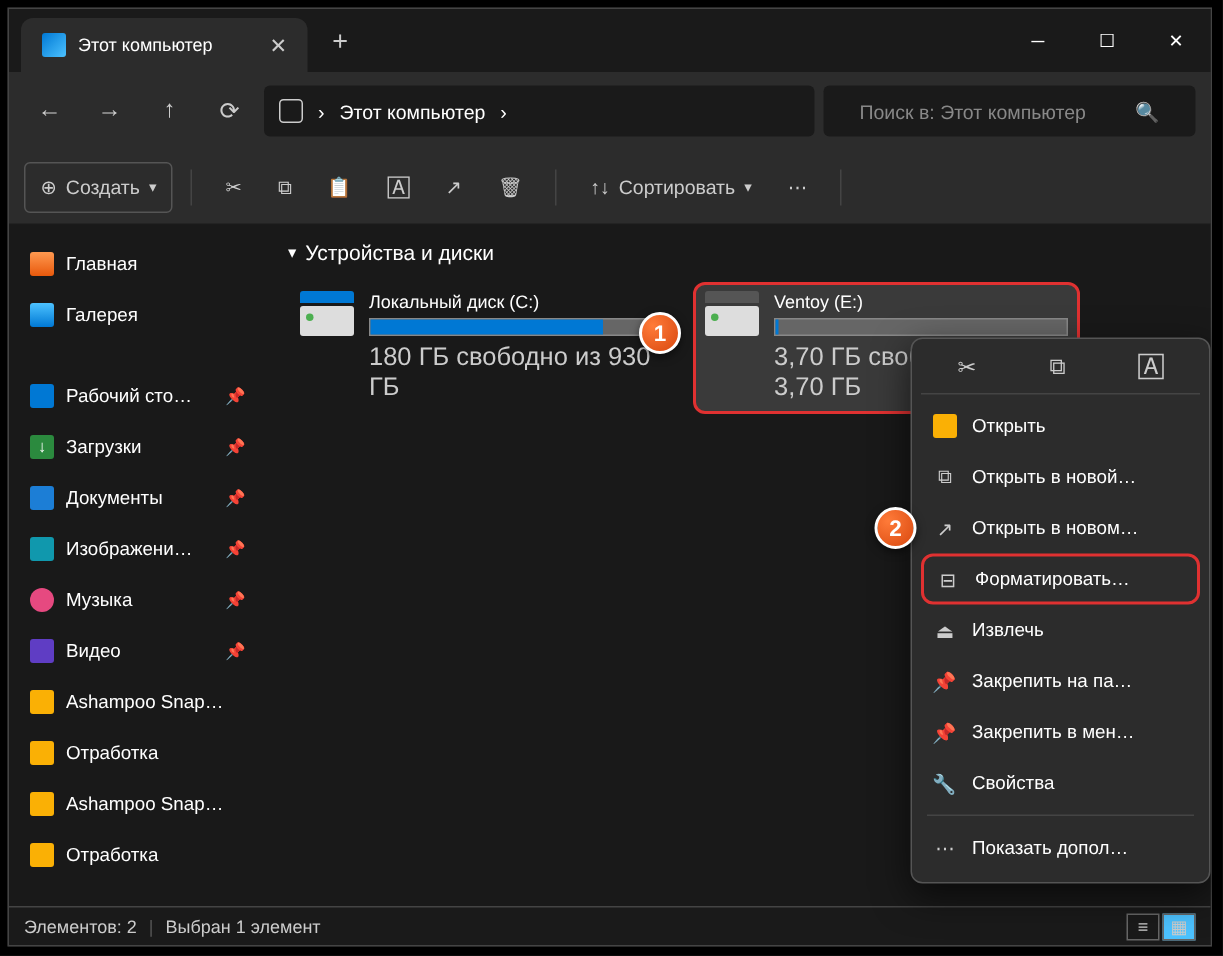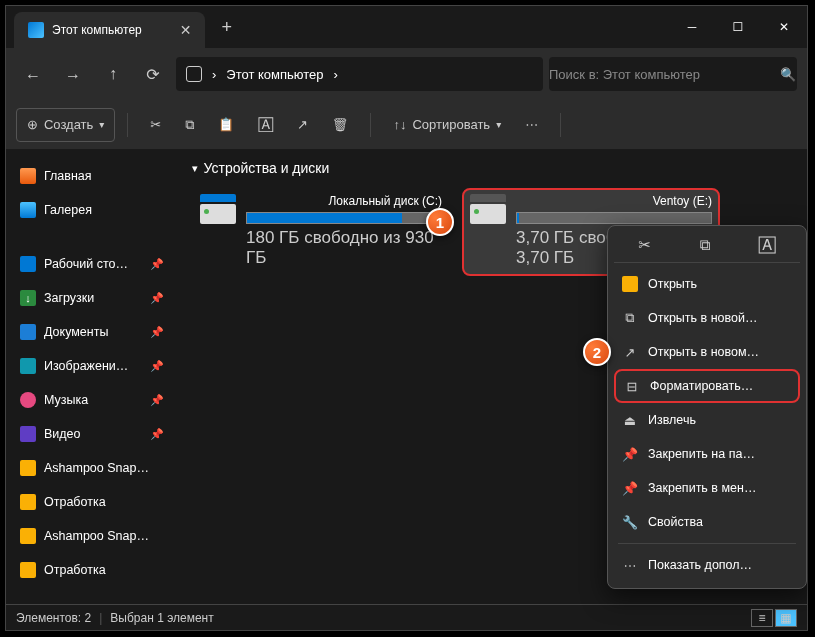--- a/index.html
+++ b/index.html
@@ -11,21 +11,21 @@
 .tab-icon { width: 16px; height: 16px; background: linear-gradient(135deg,#0078d4,#4cc2ff); border-radius: 2px; }
 .tab-close { margin-left: 30px; color: #ccc; font-size: 14px; }
 .newtab { color: #ccc; font-size: 18px; margin-left: 16px; }
 .winbtns { margin-left: auto; display: flex; }
 .winbtn { width: 46px; height: 42px; display: flex; align-items: center; justify-content: center; color: #fff; font-size: 12px; }
 
 .addrbar { height: 52px; display: flex; align-items: center; gap: 6px; padding: 0 10px; background: #2c2c2c; }
 .navbtn { width: 34px; height: 34px; display: flex; align-items: center; justify-content: center; color: #ccc; font-size: 16px; border-radius: 4px; }
 .breadcrumb { flex: 1; height: 34px; background: #1a1a1a; border-radius: 4px; display: flex; align-items: center; padding: 0 10px; gap: 10px; color: #fff; font-size: 13px; }
 .bc-icon { width: 16px; height: 16px; border: 1.5px solid #ccc; border-radius: 3px; }
-.searchbox { width: 248px; height: 34px; background: #1a1a1a; border-radius: 4px; display: flex; align-items: center; padding: 0 0; color: #888; font-size: 13px; gap: 8px; text-align: right; }
+.searchbox { width: 248px; height: 34px; background: #1a1a1a; border-radius: 4px; display: flex; align-items: center; padding: 0 24px; color: #888; font-size: 13px; gap: 8px; text-align: right; }
 .searchbox span:last-child { margin-left: auto; }
 
 .toolbar { height: 50px; display: flex; align-items: center; gap: 4px; padding: 0 10px; background: #2c2c2c; border-bottom: 1px solid #1a1a1a; }
 .tbtn { height: 34px; padding: 0 10px; display: flex; align-items: center; gap: 6px; color: #ccc; font-size: 13px; border-radius: 4px; }
 .tbtn.create { border: 1px solid #555; }
 .divider { width: 1px; height: 24px; background: #444; margin: 0 8px; }
 .tbtn.view { margin-left: auto; }
 .view-icon { width: 14px; height: 12px; border: 1.5px solid #ccc; position: relative; }
 .view-icon::before { content:''; position:absolute; left:4px; top:-1px; bottom:-1px; width:1.5px; background:#ccc; }
 
@@ -40,21 +40,21 @@
 .section-header { color: #fff; font-size: 14px; display: flex; align-items: center; gap: 6px; margin-bottom: 12px; }
 .drives { display: flex; gap: 12px; }
 .drive { width: 258px; padding: 6px 8px 8px 8px; display: flex; gap: 10px; border-radius: 4px; position: relative; }
 .drive.selected { background: #3a3a3a; border: 2px solid #e03131; border-radius: 8px; padding: 4px 6px 6px 6px; }
 .drive-icon { width: 36px; height: 30px; position: relative; }
 .drive-icon .top { position:absolute; top:0; width:36px; height:8px; background:#0078d4; border-radius:2px 2px 0 0; }
 .drive-icon.usb .top { background:#555; }
 .drive-icon .body-shape { position:absolute; top:10px; width:36px; height:20px; background:#ddd; border-radius:2px; }
 .drive-icon .dot { position:absolute; top:15px; left:4px; width:5px; height:5px; background:#4caf50; border-radius:50%; }
 .drive-info { flex: 1; color: #fff; font-size: 12px; }
-.drive-name { margin-bottom: 4px; text-align: right; }
+.drive-name { margin-bottom: 4px; }
 .drive-bar { height: 12px; background: #666; position: relative; margin-bottom: 4px; border:1px solid #888; }
 .drive-fill { height: 100%; background: #0078d4; }
 .drive-space { font-size: 17px; color: #ccc; }
 
 .marker { position: absolute; width: 28px; height: 28px; border-radius: 50%; background: radial-gradient(circle at 30% 30%, #ff7b39, #d9480f); border: 2px solid #fff; color: #fff; font-weight: bold; font-size: 15px; display: flex; align-items: center; justify-content: center; box-shadow: 0 2px 6px rgba(0,0,0,.5); z-index: 50; }
 
 .ctxmenu { position: absolute; right: 0; top: 75px; width: 200px; background: #2c2c2c; border: 1px solid #555; border-radius: 8px; padding: 6px; box-shadow: 0 8px 24px rgba(0,0,0,.6); z-index: 40; }
 .ctxbar { display: flex; justify-content: space-around; padding: 4px 0 8px; border-bottom: 1px solid #444; margin-bottom: 4px; }
 .ctxbar span { color: #ccc; font-size: 15px; }
 .ctxitem { height: 34px; display: flex; align-items: center; gap: 10px; padding: 0 8px; color: #fff; font-size: 12.5px; border-radius: 4px; white-space: nowrap; overflow: hidden; }

